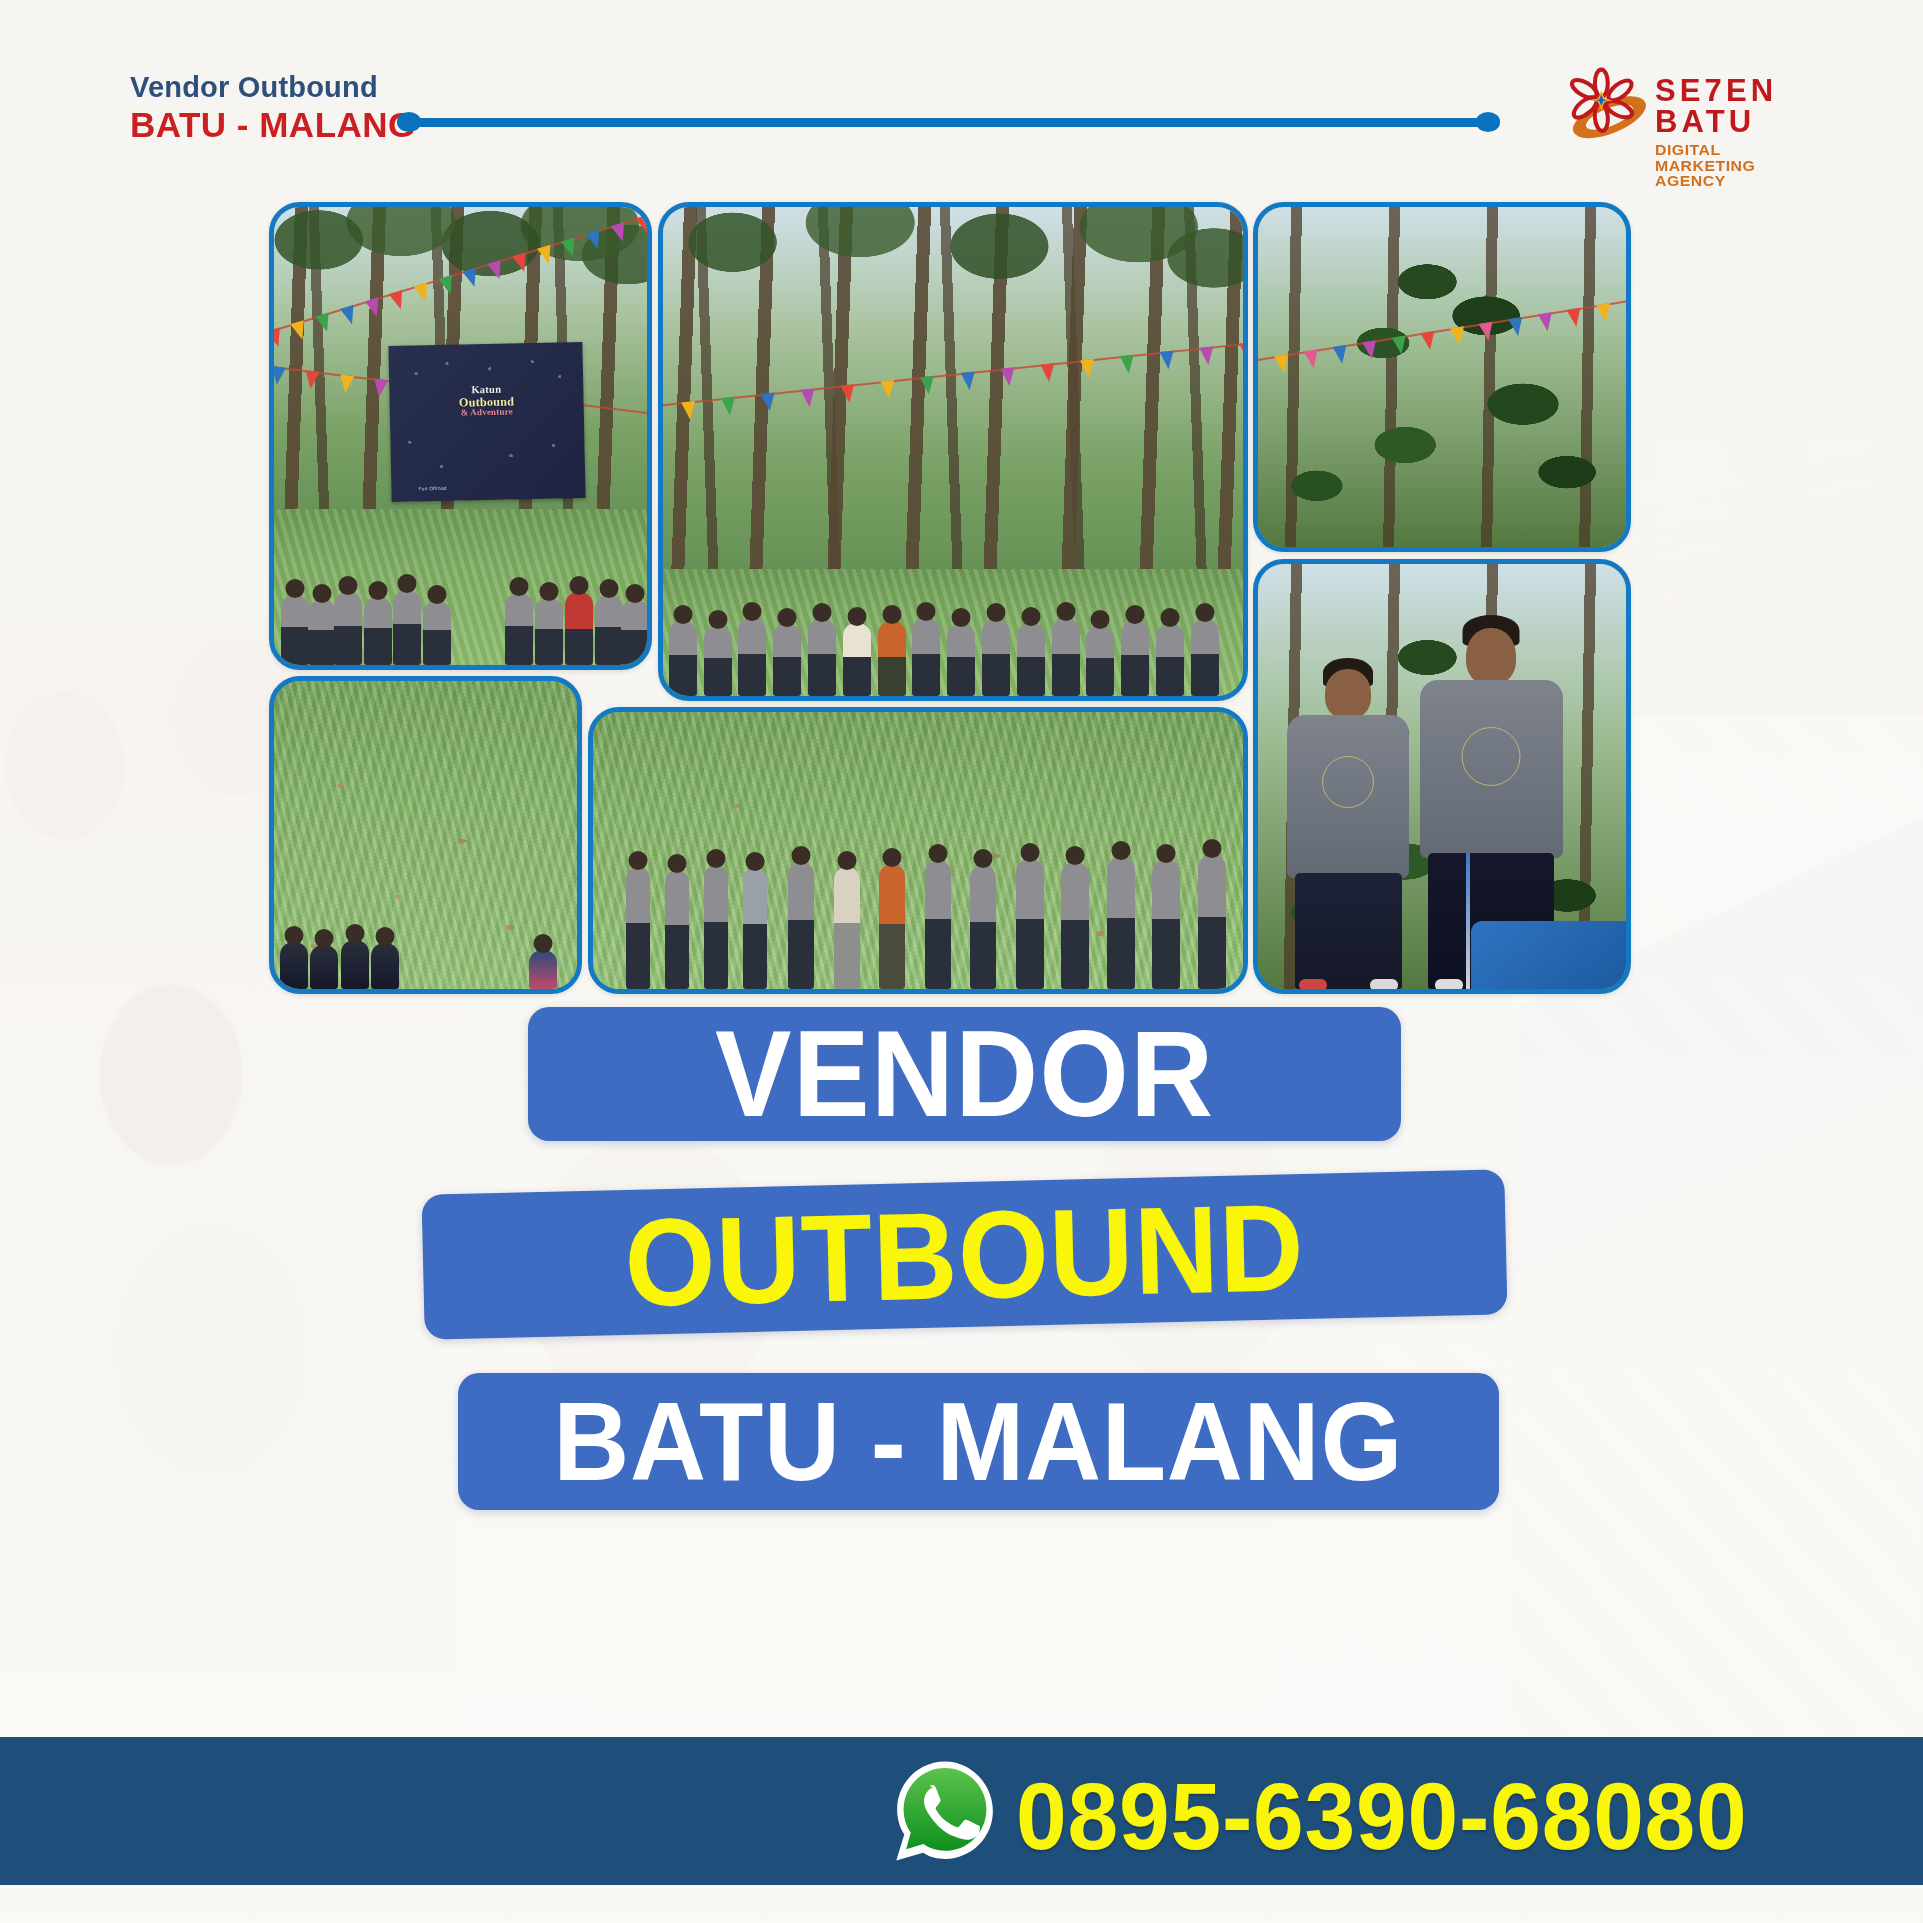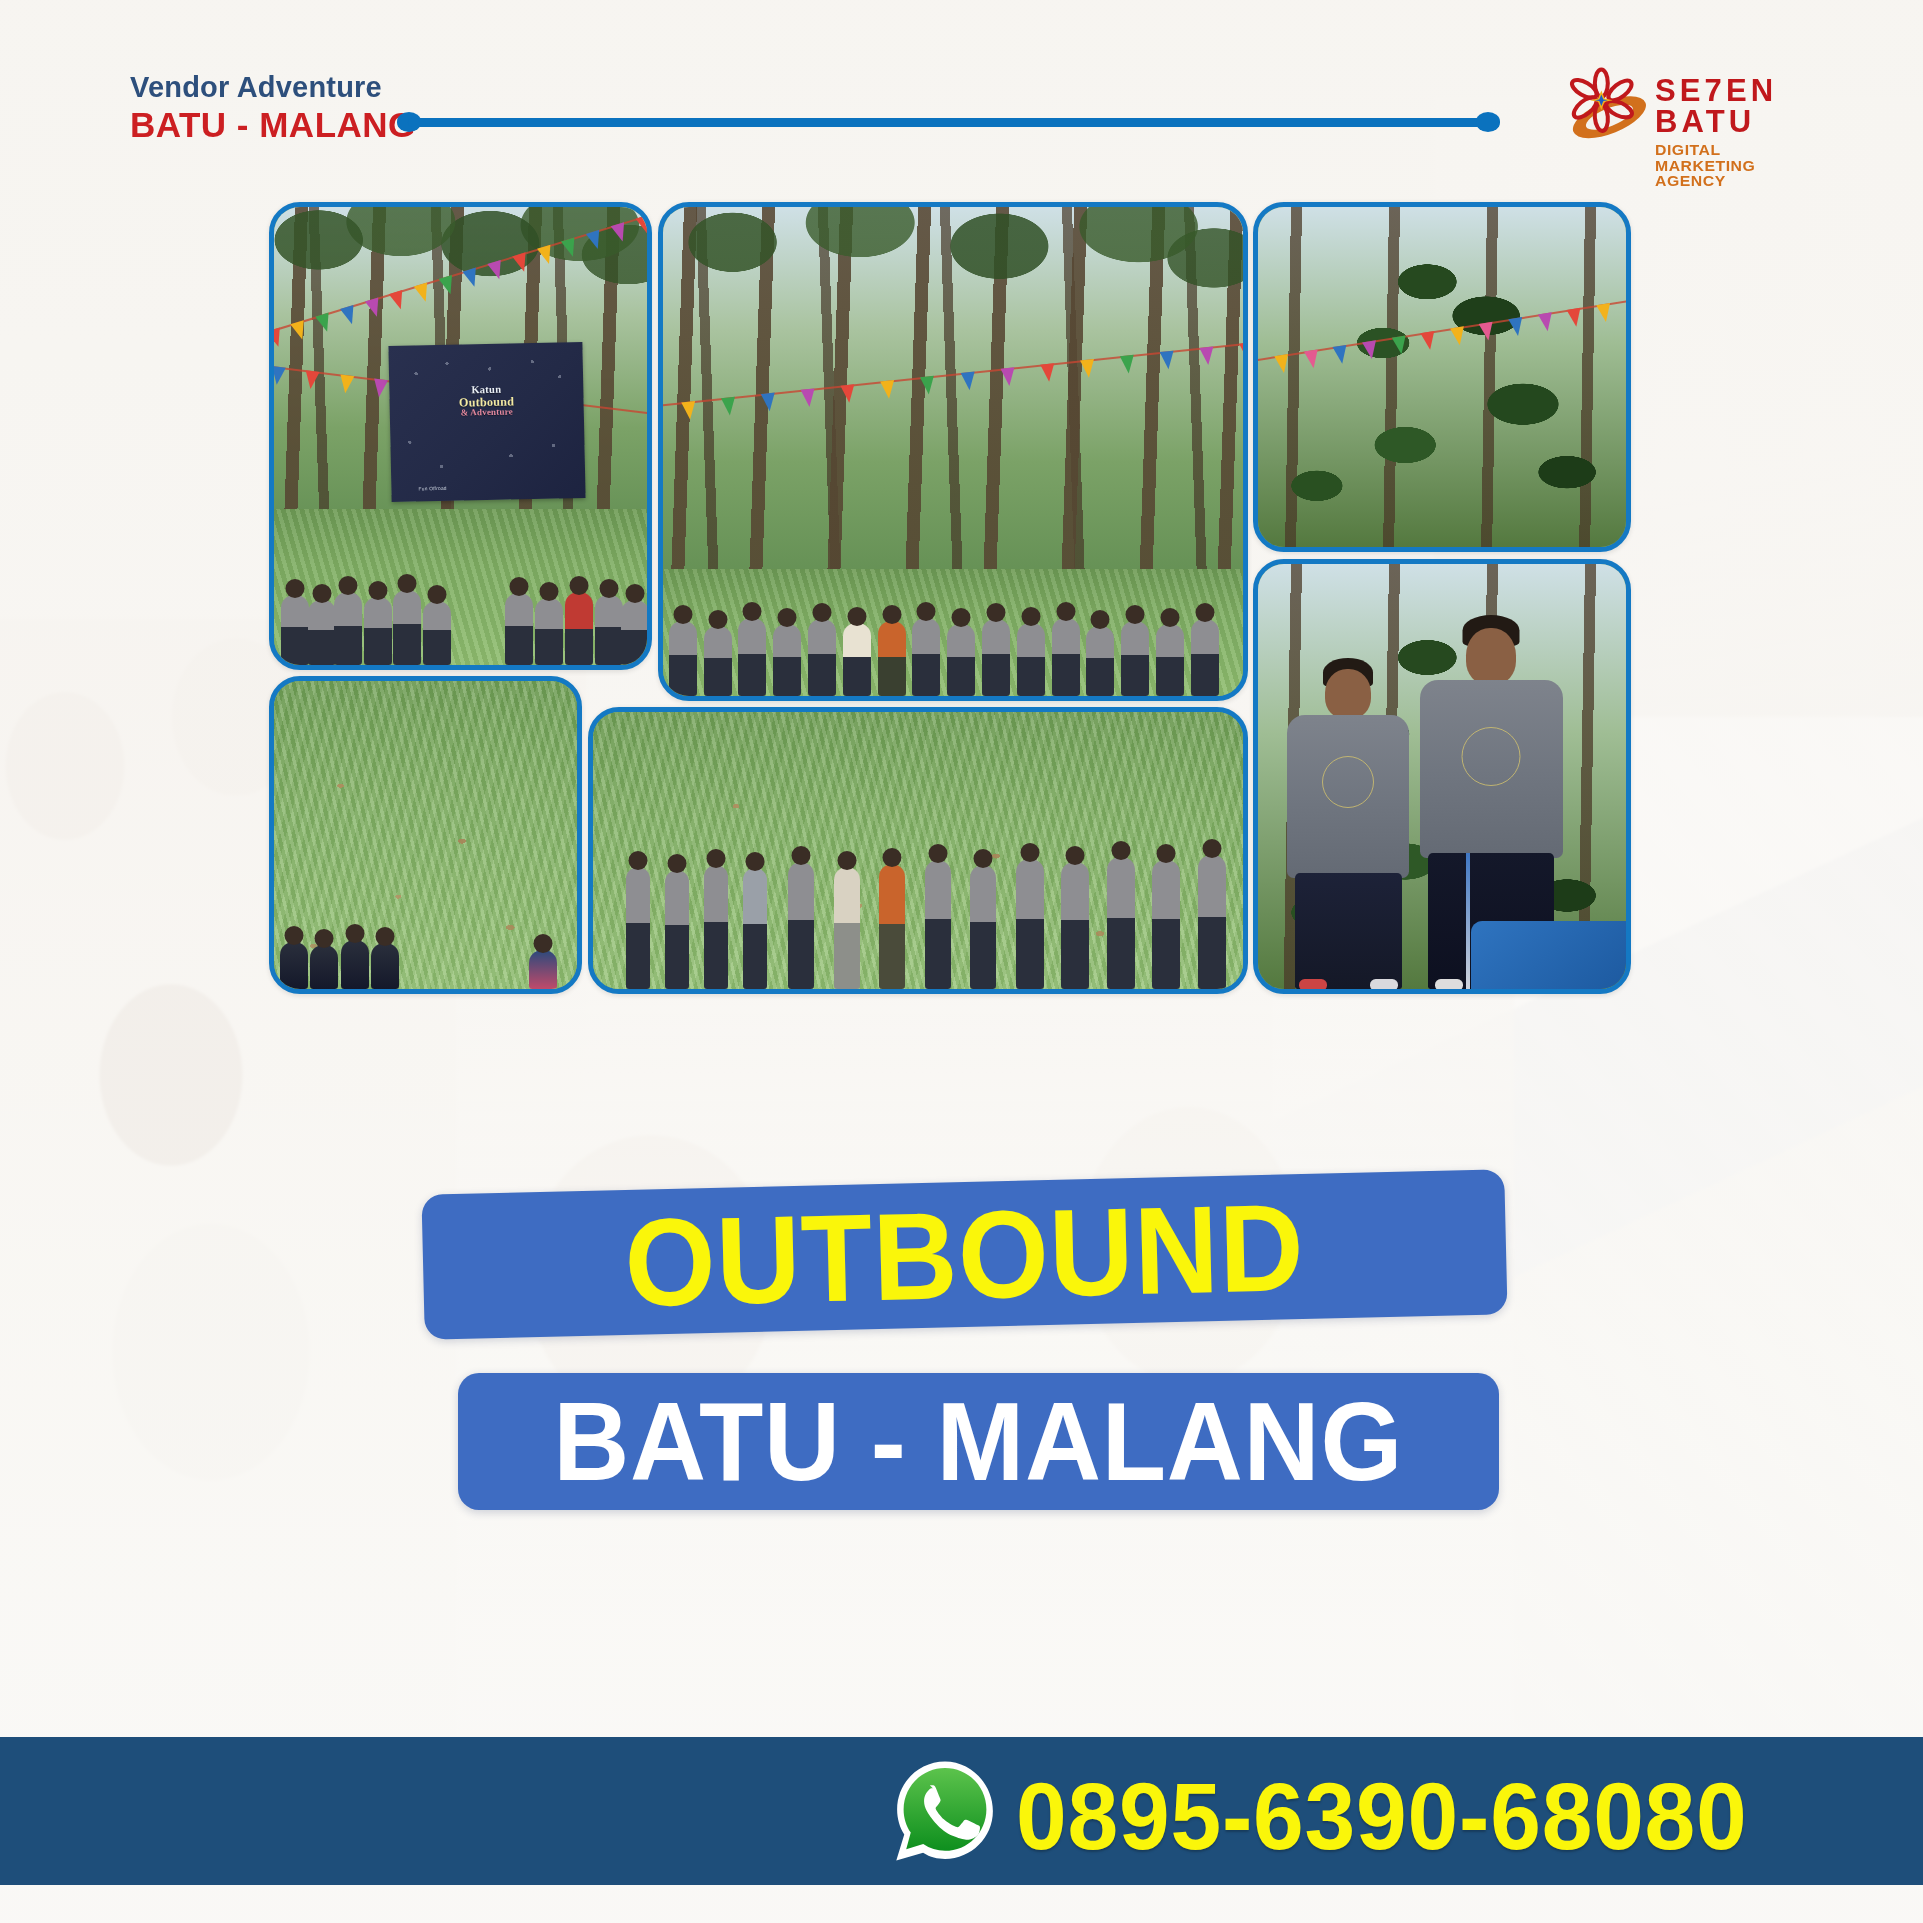--- a/index.html
+++ b/index.html
@@ -250,21 +250,21 @@
   <div class="bg-photo bg-left"></div>
   <div class="bg-photo bg-right"></div>
   <div class="bg-photo bg-right2"></div>
   <div class="bg-photo bg-mid"></div>
   <div id="bg-veil"></div>
 </div>
 
 <div id="header">
 
   <div id="brand">
-    <div class="l1">Vendor Adventure</div>
+    <div class="l1">Vendor Outbound</div>
     <div class="l2">BATU - MALANG</div>
   </div>
 
   <div id="divider">
     <div class="dot l"></div>
     <div class="bar"></div>
     <div class="dot r"></div>
   </div>
 
   <div id="logo">
@@ -479,20 +479,23 @@
         <div class="shoe" style="right:14.7px;background:#c44"></div>
       </div>
 
       <div style="position:absolute;right:0;bottom:0;width:42%;height:16%;
                   background:linear-gradient(140deg,#2f74c0,#1d5aa0);border-radius:11.4px 0 0 0;"></div>
     </div>
   </div>
 </div>
 
 <div id="titles">
+  <div class="tblock" id="t-vendor">
+    <span class="ttext">VENDOR</span>
+  </div>
   <div class="tblock" id="t-outbound">
     <span class="ttext">OUTBOUND</span>
   </div>
   <div class="tblock" id="t-batu">
     <span class="ttext">BATU - MALANG</span>
   </div>
 </div>
 
 <div id="footer">
 

